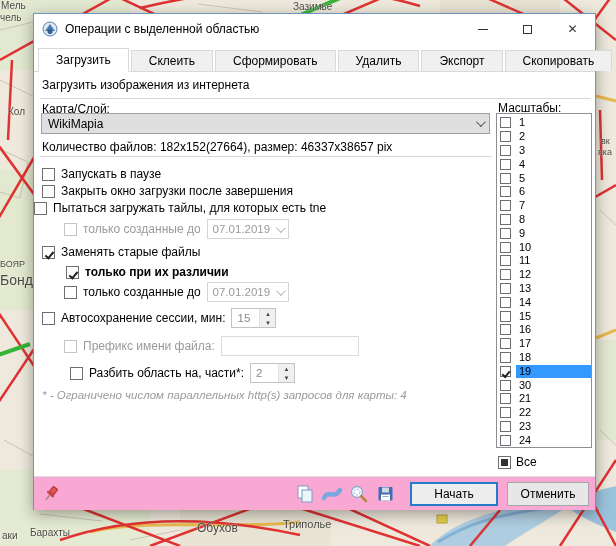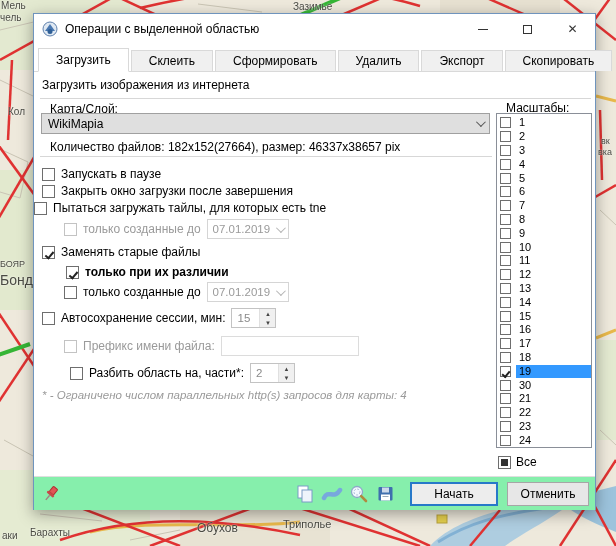--- a/index.html
+++ b/index.html
@@ -31,21 +31,21 @@
   .tab{height:21px;line-height:20px;padding:0 17px;background:#f0f0f0;border:1px solid #d9d9d9;
     border-bottom:none;margin-right:2px;font-size:12px;text-align:center;}
   .tab.active{height:24px;line-height:23px;background:#fff;position:relative;z-index:2;
     margin-bottom:-1px;border-bottom:1px solid #fff;}
 
   .hdr-text{position:absolute;left:8px;top:64px;}
   .sep{position:absolute;height:1px;background:#d7d7d7;}
   #sep1{left:6px;top:84px;width:551px;}
   #sep2{left:6px;top:142px;width:452px;}
 
-  .lbl{position:absolute;margin-left:8px;}
+  .lbl{position:absolute;}
   #map-layer-label{left:8px;top:88px;}
   .combo-main{position:absolute;left:7px;top:99px;width:449px;height:21px;
     background:#dfdfdf;border:1px solid #a0a0a0;display:flex;align-items:center;
     padding:0 6px;font-size:12px;}
   .combo-main .chev{margin-left:auto;}
   .chev{width:7px;height:7px;border-right:1px solid #555;border-bottom:1px solid #555;
     transform:rotate(45deg) translateY(-2px);display:inline-block;flex:0 0 auto;}
   .chev.dis{border-color:#b5b5b5;}
   #files-info{left:8px;top:126px;}
 
@@ -73,21 +73,21 @@
     border:1px solid #8a8f98;background:#fff;display:flex;flex-direction:column;
     padding:2px 0 0 3px;overflow:hidden;}
   .scale-row{flex:1 1 0;display:flex;align-items:center;gap:5px;font-size:11px;min-height:0;}
   .scale-row .cb{width:11px;height:11px;}
   .scale-row .cb.checked::after{left:1px;top:4px;width:6px;height:3px;}
   .scale-num{padding:0 3px;line-height:13px;}
   .scale-row.selected .scale-num{background:var(--sel,#3399ff);flex:1;}
   #all-row{position:absolute;left:464px;top:441px;display:flex;align-items:center;gap:5px;}
 
   
-  .footer{position:absolute;left:0;top:462px;width:100%;height:34px;background:#86efac;
+  .footer{position:absolute;left:0;top:462px;width:100%;height:34px;background:#f9a8d4;
     border-top:1px solid #dfdfdf;display:flex;align-items:center;padding:0 6px;}
   .foot-spacer{flex:1;}
   .icon-btn{width:24px;height:24px;display:flex;align-items:center;justify-content:center;margin-right:3px;}
   .btn{height:24px;font-size:12px;display:flex;align-items:center;justify-content:center;
     background:#e7e7e7;border:1px solid #a6a6a6;margin-left:9px;}
   .btn.default{border:2px solid #2779c9;background:#ededed;width:88px;}
   .btn.normal{width:82px;}
 </style>
 </head>
 <body>

